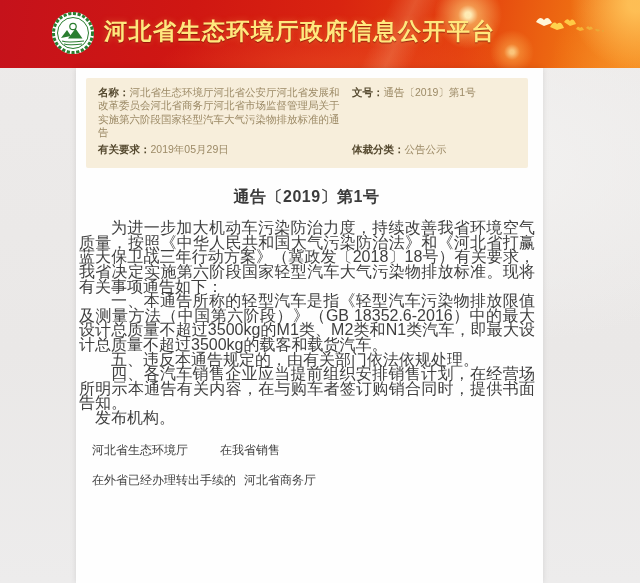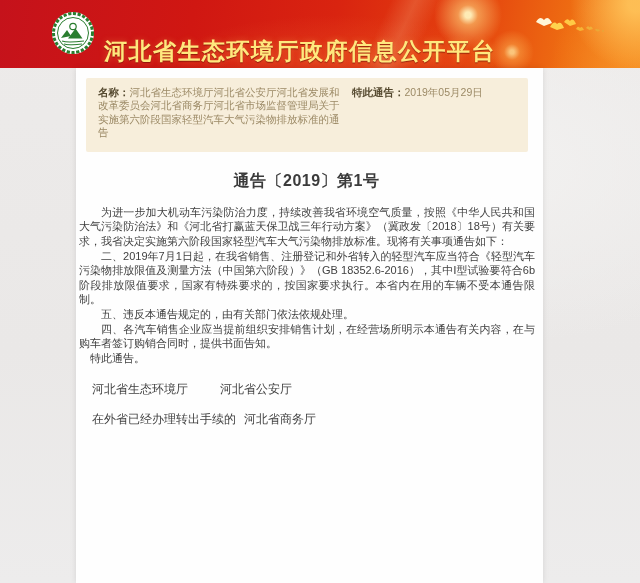--- a/index.html
+++ b/index.html
@@ -24,21 +24,21 @@
       linear-gradient(100deg, #c5121b 0%, #d01712 30%, #d92410 52%, #e4410e 72%, #ee6c12 88%, #f28a22 100%);
     overflow:hidden;
   }
   .banner .streak {
     position:absolute; left:220px; top:-30px; width:360px; height:130px;
     background:linear-gradient(115deg, rgba(255,255,255,0) 44%, rgba(255,230,180,.18) 50%, rgba(255,255,255,0) 56%);
     pointer-events:none;
   }
   .logo { position:absolute; left:51px; top:11px; width:44px; height:44px; }
   .banner-title {
-    position:absolute; left:104px; top:36px;
+    position:absolute; left:104px; top:16px;
     font-size:23px; font-weight:bold; letter-spacing:1.5px;
     color:#ffe87e;
     text-shadow:0 1px 1px rgba(110,10,0,.65), 0 0 6px rgba(255,200,80,.35);
     white-space:nowrap;
   }
   .doves { position:absolute; left:534px; top:14px; }
 
   
   .card {
     position:absolute; left:76px; top:68px; width:467px; height:515px;
@@ -64,21 +64,21 @@
 
   
   .doc-title {
     margin-top:19px; margin-bottom:13px;
     text-align:center;
     font-size:16px; font-weight:600; color:#3b3b3b;
     letter-spacing:.5px;
   }
   .body-text { padding:0 0 0 1px; }
   .body-text p {
-    font-size:11px; line-height:14.6px; color:#3f3f3f;
+    font-size:16px; line-height:14.6px; color:#3f3f3f;
     text-align:justify; text-indent:2em;
   }
   .body-text p.closing { text-indent:1em; }
 
   .sign-block { margin-top:17px; font-size:12px; color:#3f3f3f; }
   .sign-row { margin-bottom:16px; line-height:14px; white-space:nowrap; }
   .sign-row .gap1 { margin-left:32px; }
   .sign-row .gap2 { margin-left:8px; }
   .sign-row.indent1 { padding-left:14px; }
 </style>
@@ -112,41 +112,47 @@
   </svg>
 </div>
 
 <div class="card">
 
   <div class="meta">
     <div>
       <span class="label">名称：</span><span class="value">河北省生态环境厅河北省公安厅河北省发展和改革委员会河北省商务厅河北省市场监督管理局关于实施第六阶段国家轻型汽车大气污染物排放标准的通告</span>
     </div>
 
+    <div>
+      <span class="label">文号：</span><span class="value">通告〔2019〕第1号</span>
+    </div>
 
     <div>
-      <span class="label">特此通告：</span><span class="value">2019年05月29日</span>
+      <span class="label">有关要求：</span><span class="value">2019年05月29日</span>
     </div>
 
+    <div>
+      <span class="label">体裁分类：</span><span class="value">公告公示</span>
+    </div>
     <div></div>
   </div>
 
   <div class="doc-title">通告〔2019〕第1号</div>
 
   <div class="body-text">
     <p>为进一步加大机动车污染防治力度，持续改善我省环境空气质量，按照《中华人民共和国大气污染防治法》和《河北省打赢蓝天保卫战三年行动方案》（冀政发〔2018〕18号）有关要求，我省决定实施第六阶段国家轻型汽车大气污染物排放标准。现将有关事项通告如下：</p>
-    <p>二、2019年7月1日起，在我省销售、注册登记和外省转入的轻型汽车应当符合《轻型汽车污染物排放限值及测量方法（中国第六阶段）》（GB 18352.6-2016），其中Ⅰ型试验要符合6b阶段排放限值要求，国家有特殊要求的，按国家要求执行。本省内在用的车辆不受本通告限制。</p>
+    <p>一、本通告所称的轻型汽车是指《轻型汽车污染物排放限值及测量方法（中国第六阶段）》（GB 18352.6-2016）中的最大设计总质量不超过3500kg的M1类、M2类和N1类汽车，即最大设计总质量不超过3500kg的载客和载货汽车。</p>
     <p>五、违反本通告规定的，由有关部门依法依规处理。</p>
     <p>四、各汽车销售企业应当提前组织安排销售计划，在经营场所明示本通告有关内容，在与购车者签订购销合同时，提供书面告知。</p>
-    <p class="closing">特此通告。</p>
+    <p class="closing">发布机构。</p>
   </div>
 
   <div class="sign-block">
     <div class="sign-row indent1">
-      <span>河北省生态环境厅</span><span class="gap1">河北省公安厅</span>
+      <span>河北省生态环境厅</span><span class="gap1">在我省销售</span>
     </div>
     <div class="sign-row indent1">
       <span>在外省已经办理转出手续的</span><span class="gap2">河北省商务厅</span>
     </div>
 
   </div>
 
 </div>
 
 </body></html>

